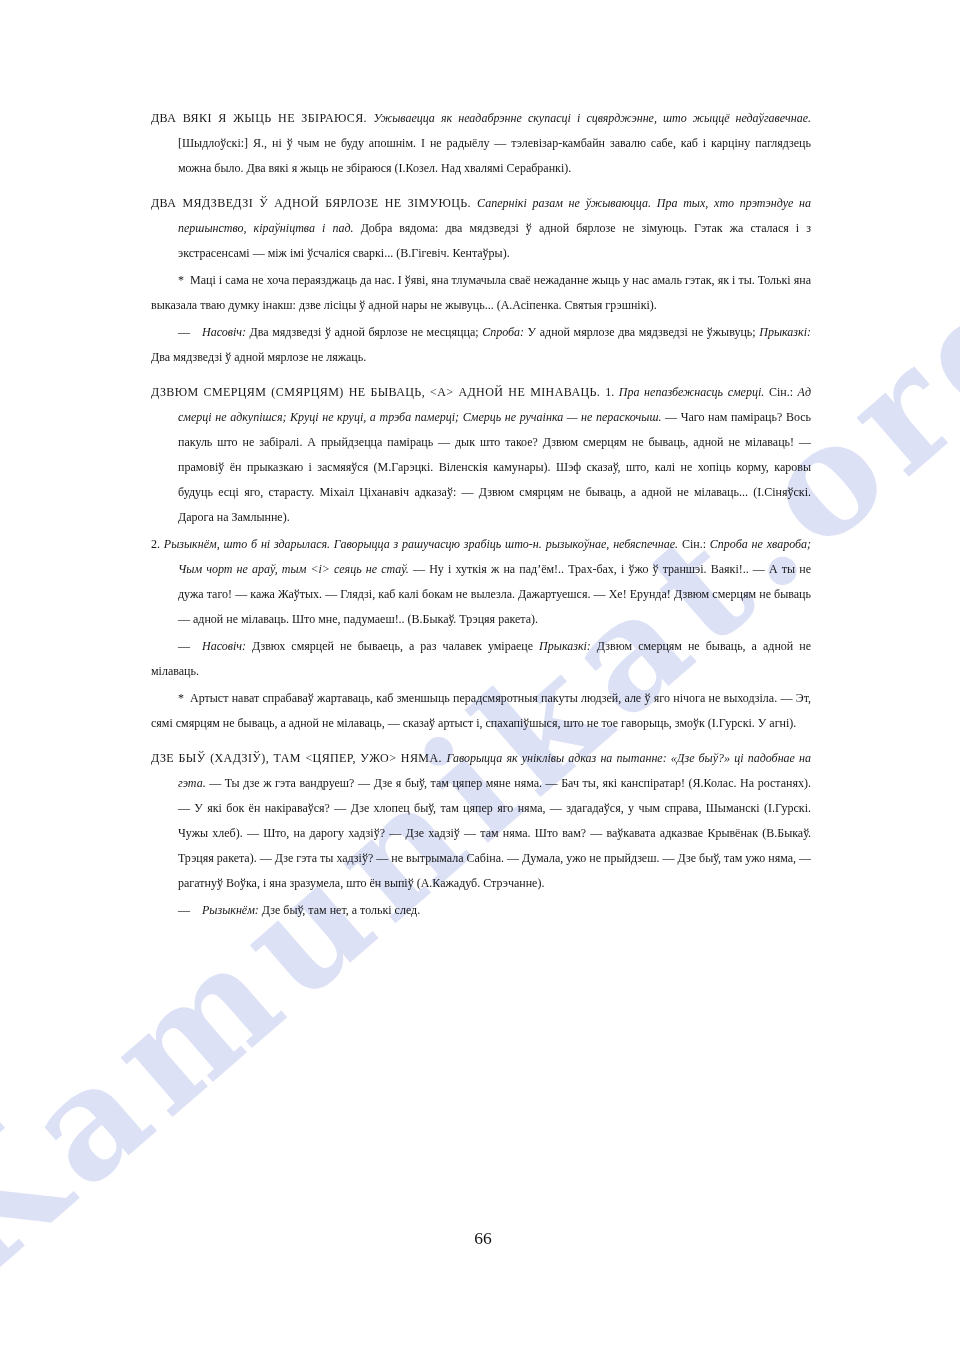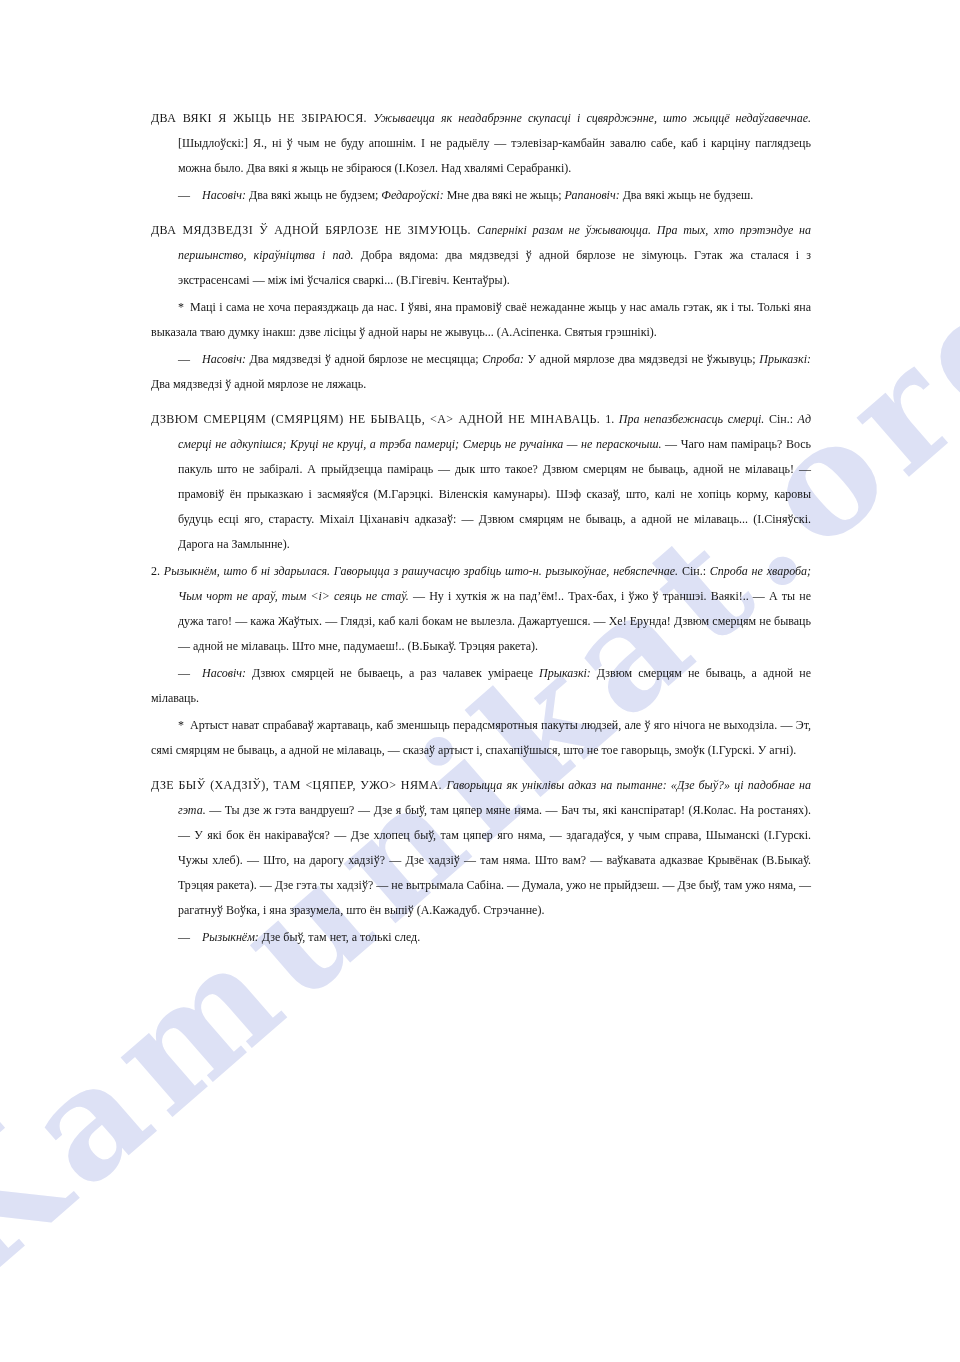--- a/index.html
+++ b/index.html
@@ -58,37 +58,37 @@
 <body>
 
 <div class="page">
 
   <div class="watermark" style="color: rgb(221, 225, 245);">Kamunikat.org</div>
 
   <main class="textblock">
 
     <section class="entry">
       <p class="p p-head"><span class="run-caps">ДВА ВЯКІ Я ЖЫЦЬ НЕ ЗБІРАЮСЯ. </span><span class="run-it">Ужываецца як неадабрэнне скупасці і сцвярджэнне, што жыццё недаўгавечнае. </span><span class="run-rg">[Шыдлоўскі:] Я., ні ў чым не буду апошнім. І не радыёлу — тэлевізар-камбайн завалю сабе, каб і карціну паглядзець можна было. Два вякі я жыць не збіраюся (І.Козел. Над хвалямі Серабранкі).</span></p>
-      <p class="p p-src"><span class="run-rg">— </span><span class="run-it">Насовіч: </span><span class="run-rg">Два вякі жыць не будзем; </span><span class="run-it">Федароўскі: </span><span class="run-rg">Мне два вякі не жыць; </span><span class="run-it">Рапановіч: </span><span class="run-rg">Два вякі жыць не будзеш.</span></p>
     </section>
 
     <section class="entry">
       <p class="p p-head"><span class="run-caps">ДВА МЯДЗВЕДЗІ Ў АДНОЙ БЯРЛОЗЕ НЕ ЗІМУЮЦЬ. </span><span class="run-it">Сапернікі разам не ўжываюцца. Пра тых, хто прэтэндуе на першынство, кіраўніцтва і пад. </span><span class="run-rg">Добра вядома: два мядзведзі ў адной бярлозе не зімуюць. Гэтак жа сталася і з экстрасенсамі — між імі ўсчаліся сваркі... (В.Гігевіч. Кентаўры).</span></p>
-      <p class="p p-note"><span class="run-rg">* Маці і сама не хоча пераязджаць да нас. І ўяві, яна прамовіў сваё нежаданне жыць у нас амаль гэтак, як і ты. Толькі яна выказала тваю думку інакш: дзве лісіцы ў адной нары не жывуць... (А.Асіпенка. Святыя грэшнікі).</span></p>
+      <p class="p p-note"><span class="run-rg">* Маці і сама не хоча пераязджаць да нас. І ўяві, яна тлумачыла сваё нежаданне жыць у нас амаль гэтак, як і ты. Толькі яна выказала тваю думку інакш: дзве лісіцы ў адной нары не жывуць... (А.Асіпенка. Святыя грэшнікі).</span></p>
       <p class="p p-src"><span class="run-rg">— </span><span class="run-it">Насовіч: </span><span class="run-rg">Два мядзведзі ў адной бярлозе не месцяцца; </span><span class="run-it">Спроба: </span><span class="run-rg">У адной мярлозе два мядзведзі не ўжывуць; </span><span class="run-it">Прыказкі: </span><span class="run-rg">Два мядзведзі ў адной мярлозе не ляжаць.</span></p>
     </section>
 
     <section class="entry">
       <p class="p p-head"><span class="run-caps">ДЗВЮМ СМЕРЦЯМ (СМЯРЦЯМ) НЕ БЫВАЦЬ, &lt;А&gt; АДНОЙ НЕ МІНАВАЦЬ. </span><span class="run-rg">1. </span><span class="run-it">Пра непазбежнасць смерці. </span><span class="run-rg">Сін.: </span><span class="run-it">Ад смерці не адкупішся; Круці не круці, а трэба памерці; Смерць не ручаінка — не пераскочыш. </span><span class="run-rg">— Чаго нам паміраць? Вось пакуль што не забіралі. А прыйдзецца паміраць — дык што такое? Дзвюм смерцям не бываць, адной не мілаваць! — прамовіў ён прыказкаю і засмяяўся (М.Гарэцкі. Віленскія камунары). Шэф сказаў, што, калі не хопіць корму, каровы будуць есці яго, старасту. Міхаіл Ціханавіч адказаў: — Дзвюм смярцям не бываць, а адной не мілаваць... (І.Сіняўскі. Дарога на Замлынне).</span></p>
       <p class="p p-sense"><span class="run-rg">2. </span><span class="run-it">Рызыкнём, што б ні здарылася. Гаворыцца з рашучасцю зрабіць што-н. рызыкоўнае, небяспечнае. </span><span class="run-rg">Сін.: </span><span class="run-it">Спроба не хвароба; Чым чорт не араў, тым &lt;і&gt; сеяць не стаў. </span><span class="run-rg">— Ну і хуткія ж на пад’ём!.. Трах-бах, і ўжо ў траншэі. Ваякі!.. — А ты не дужа таго! — кажа Жаўтых. — Глядзі, каб калі бокам не вылезла. Дажартуешся. — Хе! Ерунда! Дзвюм смерцям не бываць — адной не мілаваць. Што мне, падумаеш!.. (В.Быкаў. Трэцяя ракета).</span></p>
       <p class="p p-src"><span class="run-rg">— </span><span class="run-it">Насовіч: </span><span class="run-rg">Дзвюх смярцей не бываець, а раз чалавек уміраеце </span><span class="run-it">Прыказкі: </span><span class="run-rg">Дзвюм смерцям не бываць, а адной не мілаваць.</span></p>
       <p class="p p-note"><span class="run-rg">* Артыст нават спрабаваў жартаваць, каб зменшыць перадсмяротныя пакуты людзей, але ў яго нічога не выходзіла. — Эт, сямі смярцям не бываць, а адной не мілаваць, — сказаў артыст і, спахапіўшыся, што не тое гаворыць, змоўк (І.Гурскі. У агні).</span></p>
     </section>
 
     <section class="entry">
       <p class="p p-head"><span class="run-caps">ДЗЕ БЫЎ (ХАДЗІЎ), ТАМ &lt;ЦЯПЕР, УЖО&gt; НЯМА. </span><span class="run-it">Гаворыцца як уніклівы адказ на пытанне: «Дзе быў?» ці падобнае на гэта. </span><span class="run-rg">— Ты дзе ж гэта вандруеш? — Дзе я быў, там цяпер мяне няма. — Бач ты, які канспіратар! (Я.Колас. На ростанях). — У які бок ён накіраваўся? — Дзе хлопец быў, там цяпер яго няма, — здагадаўся, у чым справа, Шыманскі (І.Гурскі. Чужы хлеб). — Што, на дарогу хадзіў? — Дзе хадзіў — там няма. Што вам? — ваўкавата адказвае Крывёнак (В.Быкаў. Трэцяя ракета). — Дзе гэта ты хадзіў? — не вытрымала Сабіна. — Думала, ужо не прыйдзеш. — Дзе быў, там ужо няма, — рагатнуў Воўка, і яна зразумела, што ён выпіў (А.Кажадуб. Стрэчанне).</span></p>
       <p class="p p-src"><span class="run-rg">— </span><span class="run-it">Рызыкнём: </span><span class="run-rg">Дзе быў, там нет, а толькі след.</span></p>
     </section>
 
   </main>
 
+  <div class="pageno">66</div>
 
 </div>
 
 </body></html>

